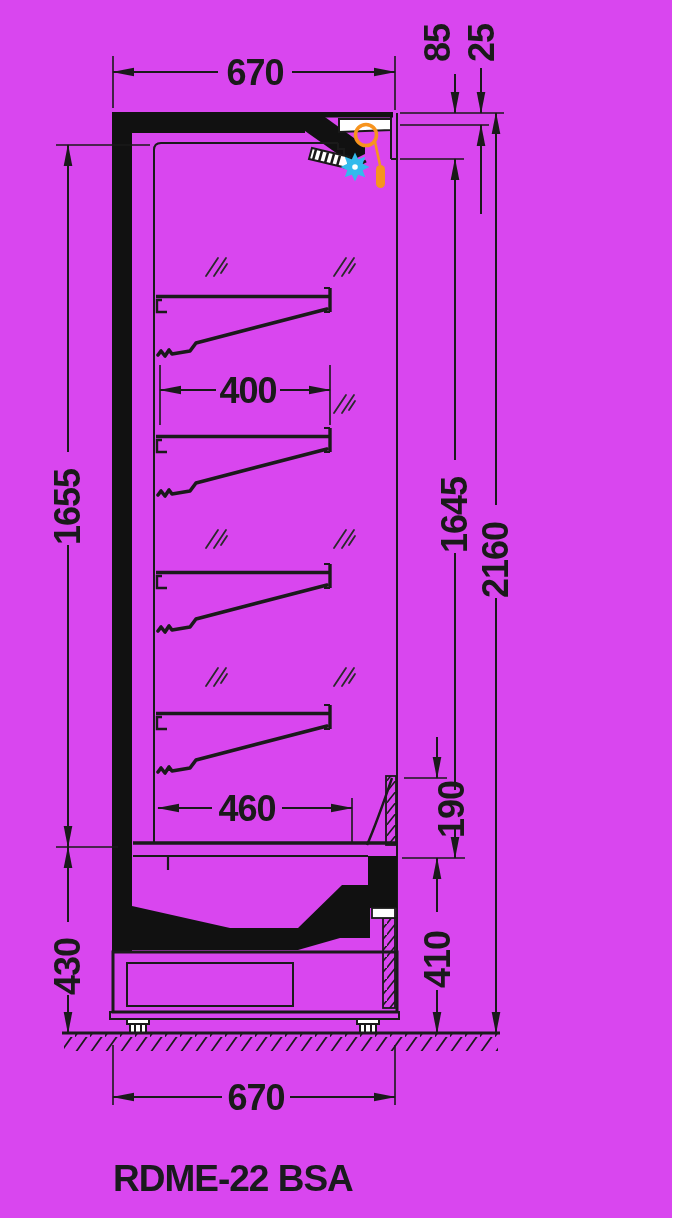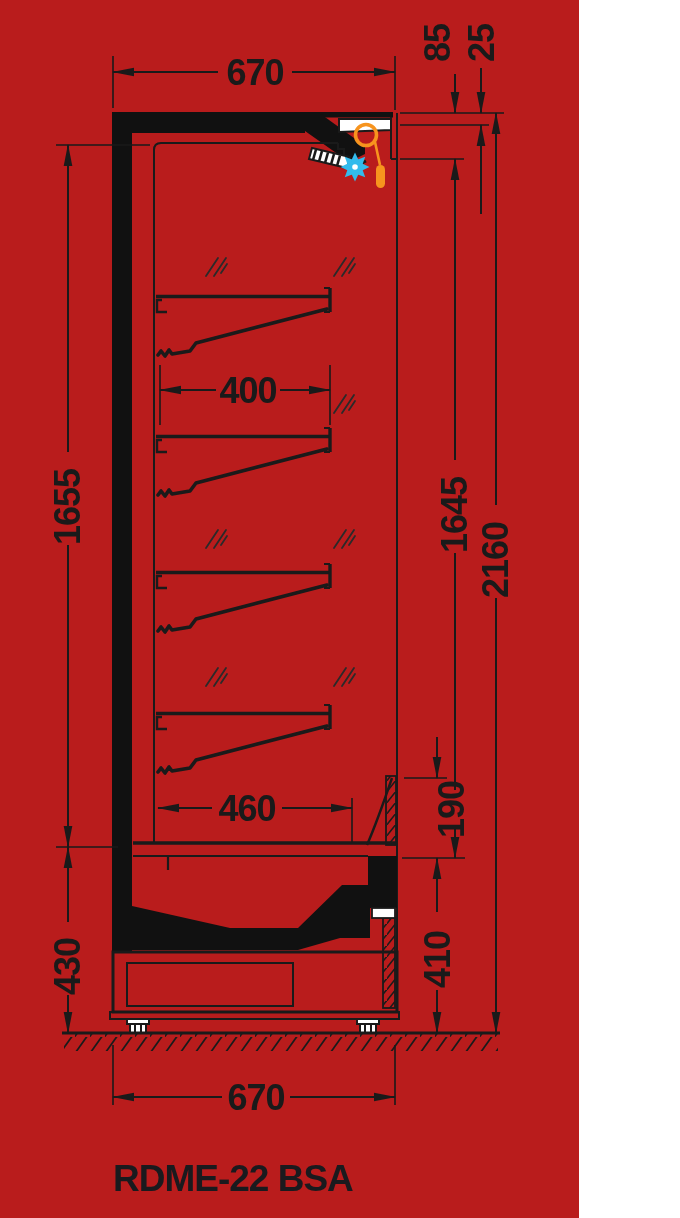--- a/index.html
+++ b/index.html
@@ -1,16 +1,16 @@
 <!DOCTYPE html>
 <html><head>
 <meta charset="utf-8">
 <style>
   html,body{margin:0;padding:0;background:#ffffff;}
-  .stage{position:relative;width:579px;height:1218px;background:#b91c1c;overflow:hidden;
+  .stage{position:relative;width:672px;height:1218px;background:#d946ef;overflow:hidden;
          font-family:"Liberation Sans", sans-serif;}
   svg{position:absolute;left:0;top:0;}
   .dimtxt{font-family:"Liberation Sans", sans-serif;font-weight:bold;font-size:36px;
           fill:#1a1a1a;letter-spacing:-1px;}
   .titletxt{font-family:"Liberation Sans", sans-serif;font-weight:bold;font-size:37px;
           fill:#1a1a1e;letter-spacing:-1px;}
   .thin{stroke:#1a1a1a;stroke-width:1.6;fill:none;}
   .dim{stroke:#1a1a1a;stroke-width:2;fill:none;}
   .outl2{stroke:#1a1a1a;stroke-width:2;fill:none;}
   .outl3{stroke:#1a1a1a;stroke-width:3;fill:none;}

